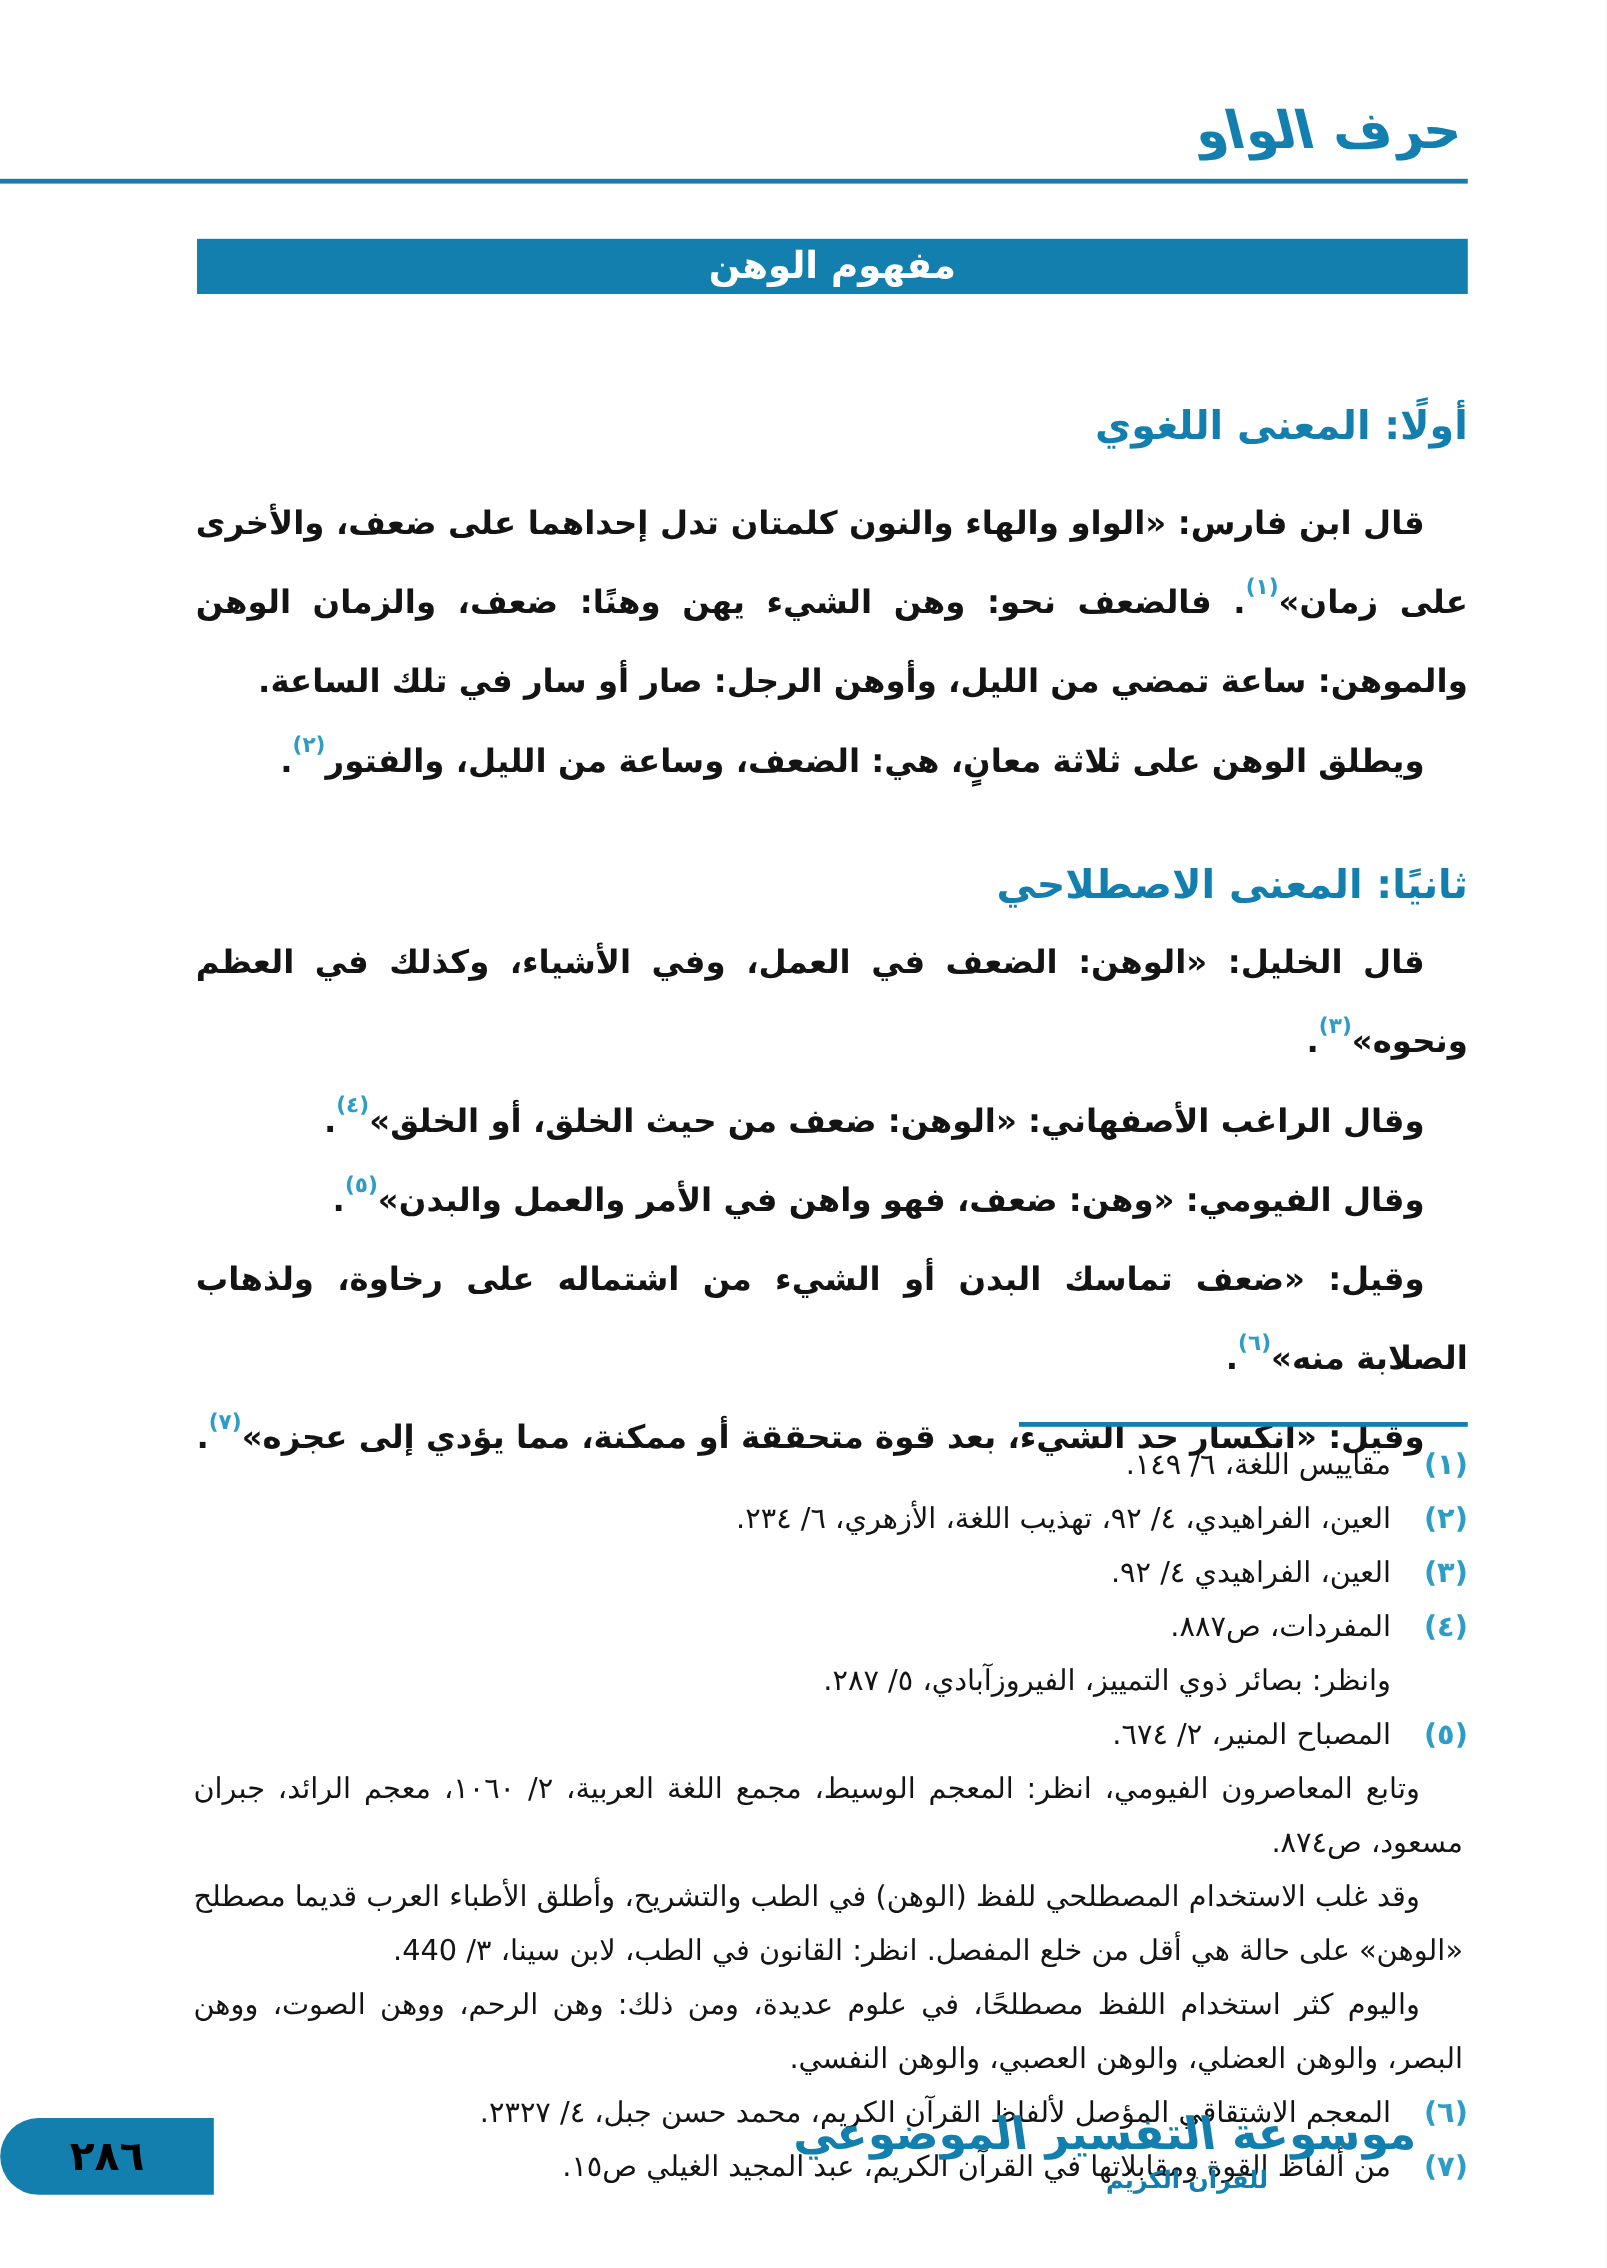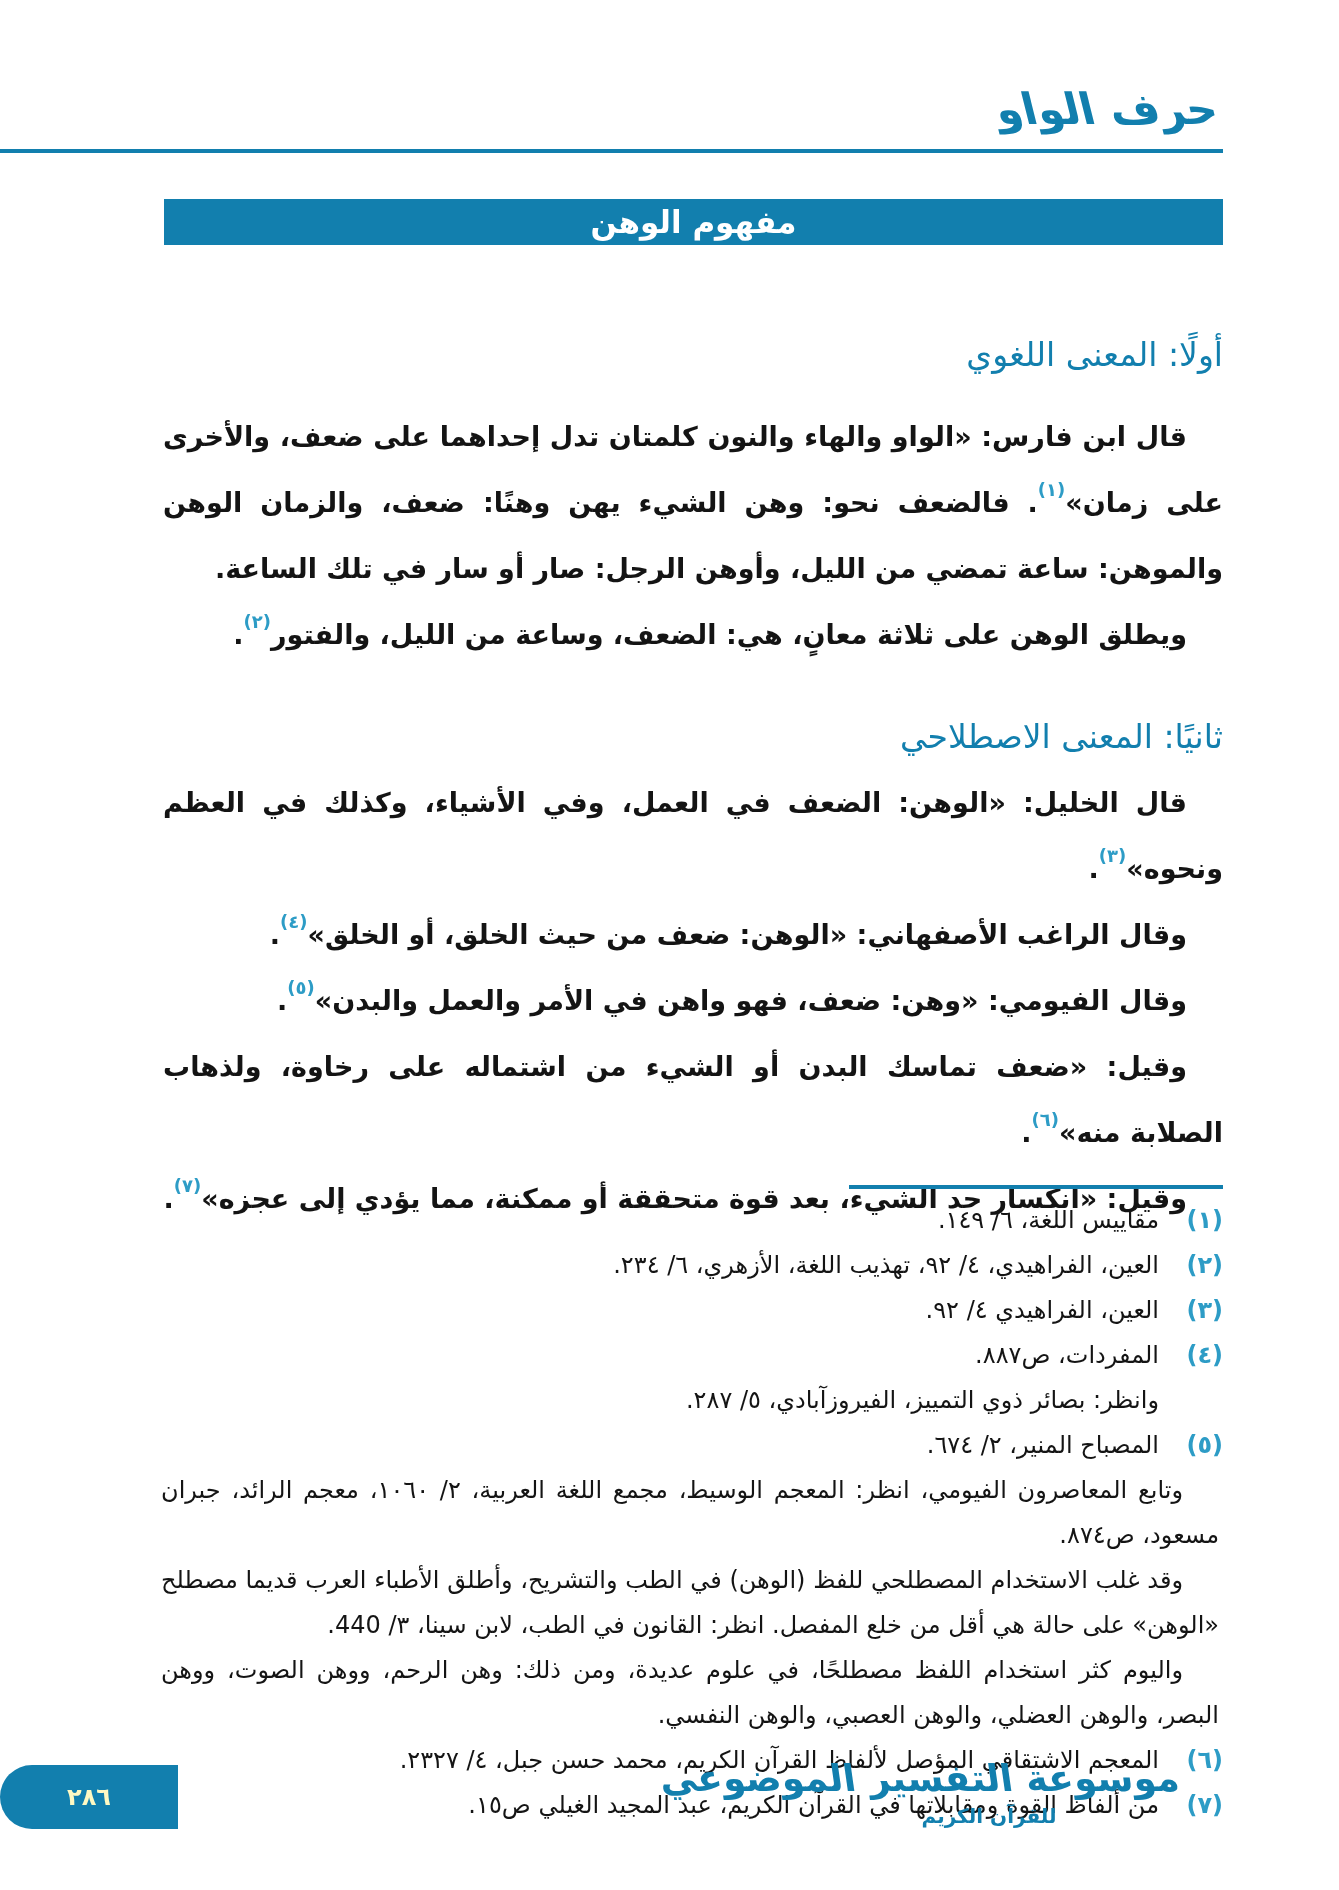--- a/index.html
+++ b/index.html
@@ -42,21 +42,21 @@
   .content{
     position:absolute;top:330px;right:116px;
     width:1060px;
     color:var(--ink);
     font-size:27px;font-weight:bold;
     line-height:66px;
     text-align:justify;
   }
   .sec-heading{
     color:var(--accent);
-    font-size:33px;font-weight:normal;
+    font-size:33px;font-weight:bold;
     line-height:50px;margin:0;
     text-align:right;
   }
   .sec-heading.second{margin-top:44px;}
   .para{margin:0;text-indent:36px;}
   .para.first{margin-top:24px;}
   .para.after-heading{margin-top:8px;}
   .fn-ref{
     color:var(--accent-light);
     font-size:18px;font-weight:bold;
@@ -98,21 +98,21 @@
     white-space:nowrap;
   }
   .logo-sub{font-size:20px;font-weight:bold;line-height:28px;}
   .page-tab{
     position:absolute;top:1765px;left:0;
     width:178px;height:64px;
     background:var(--accent);
     border-radius:32px 0 0 32px;
     display:flex;align-items:center;justify-content:center;
   }
-  .page-tab .num{color:#fef9c3;font-size:24px;font-weight:bold;letter-spacing:6px;}
+  .page-tab .num{color:#000000;font-size:34px;font-weight:bold;letter-spacing:6px;}
 </style>
 </head>
 <body>
 
 <div class="page">
 
   <div class="chapter-title">حرف الواو</div>
 
   <div class="header-rule"></div>
 

